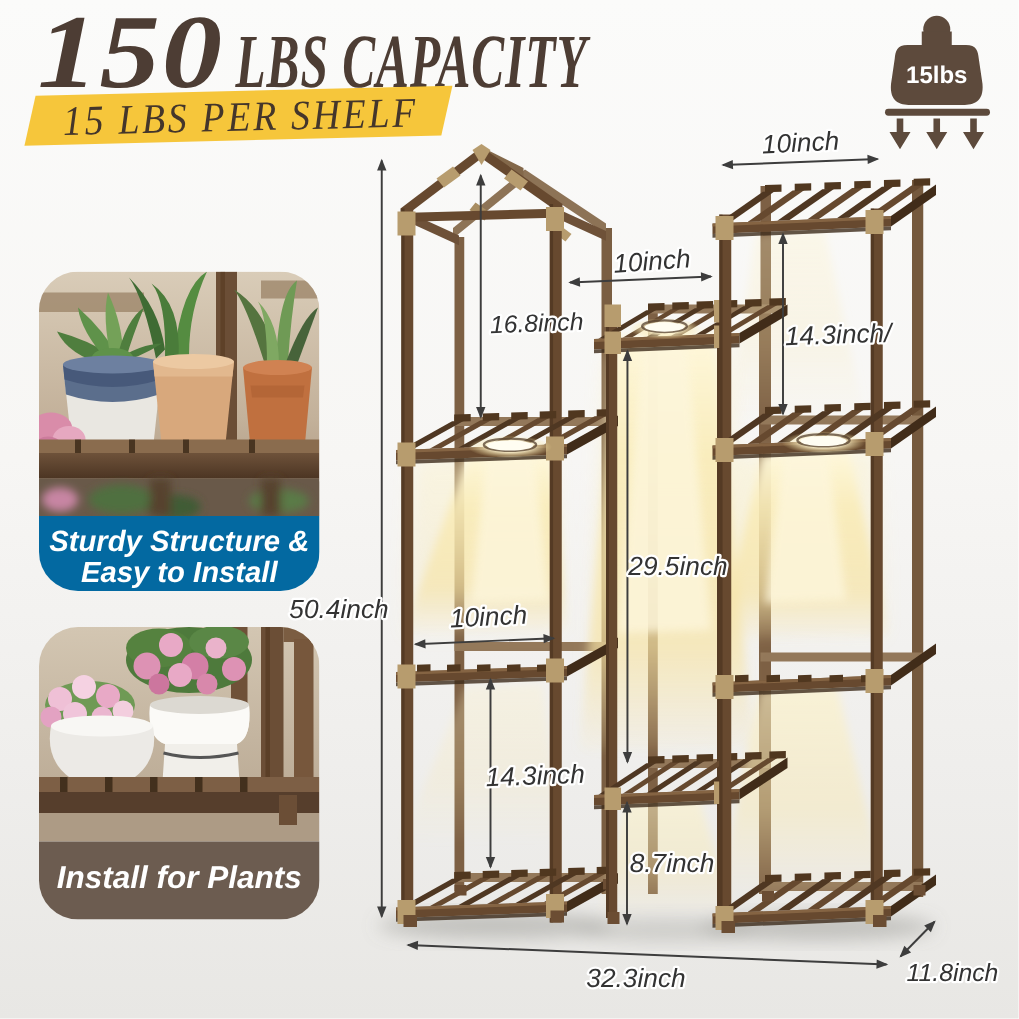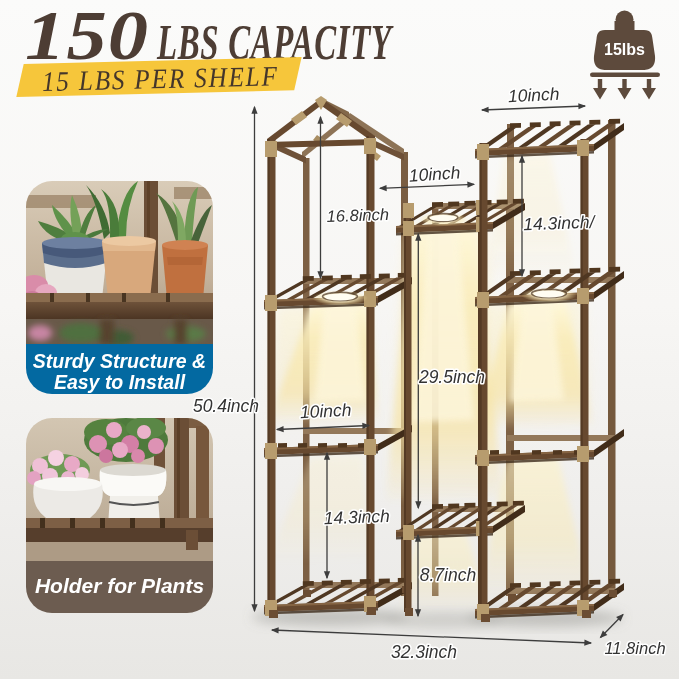--- a/index.html
+++ b/index.html
@@ -177,21 +177,21 @@
           <rect x="14" y="100" width="5" height="10"></rect>
           <rect x="44" y="100" width="5" height="10"></rect>
           <rect x="74" y="100" width="5" height="10"></rect>
           <rect x="104" y="100" width="5" height="10"></rect>
           <rect x="134" y="100" width="5" height="10"></rect>
         </g>
       </g>
       <rect x="0" y="124" width="187" height="19" fill="#ad9b85"></rect>
       <rect x="160" y="112" width="12" height="20" fill="#6b4e36"></rect>
     </svg>
-    <div class="cap cap2">Holder for Plants</div>
+    <div class="cap cap2">Install for Plants</div>
   </div>
 
   <svg id="main" width="679" height="679" viewBox="0 0 679 679">
   <defs>
   <linearGradient id="gcone" x1="0" y1="0" x2="0" y2="1">
         <stop offset="0" stop-color="#fff8dc" stop-opacity="0.96"></stop>
         <stop offset="0.3" stop-color="#f9ecb8" stop-opacity="0.88"></stop>
         <stop offset="0.75" stop-color="#f6e3a4" stop-opacity="0.6"></stop>
         <stop offset="1" stop-color="#f6e4ac" stop-opacity="0.06"></stop>
       </linearGradient>

